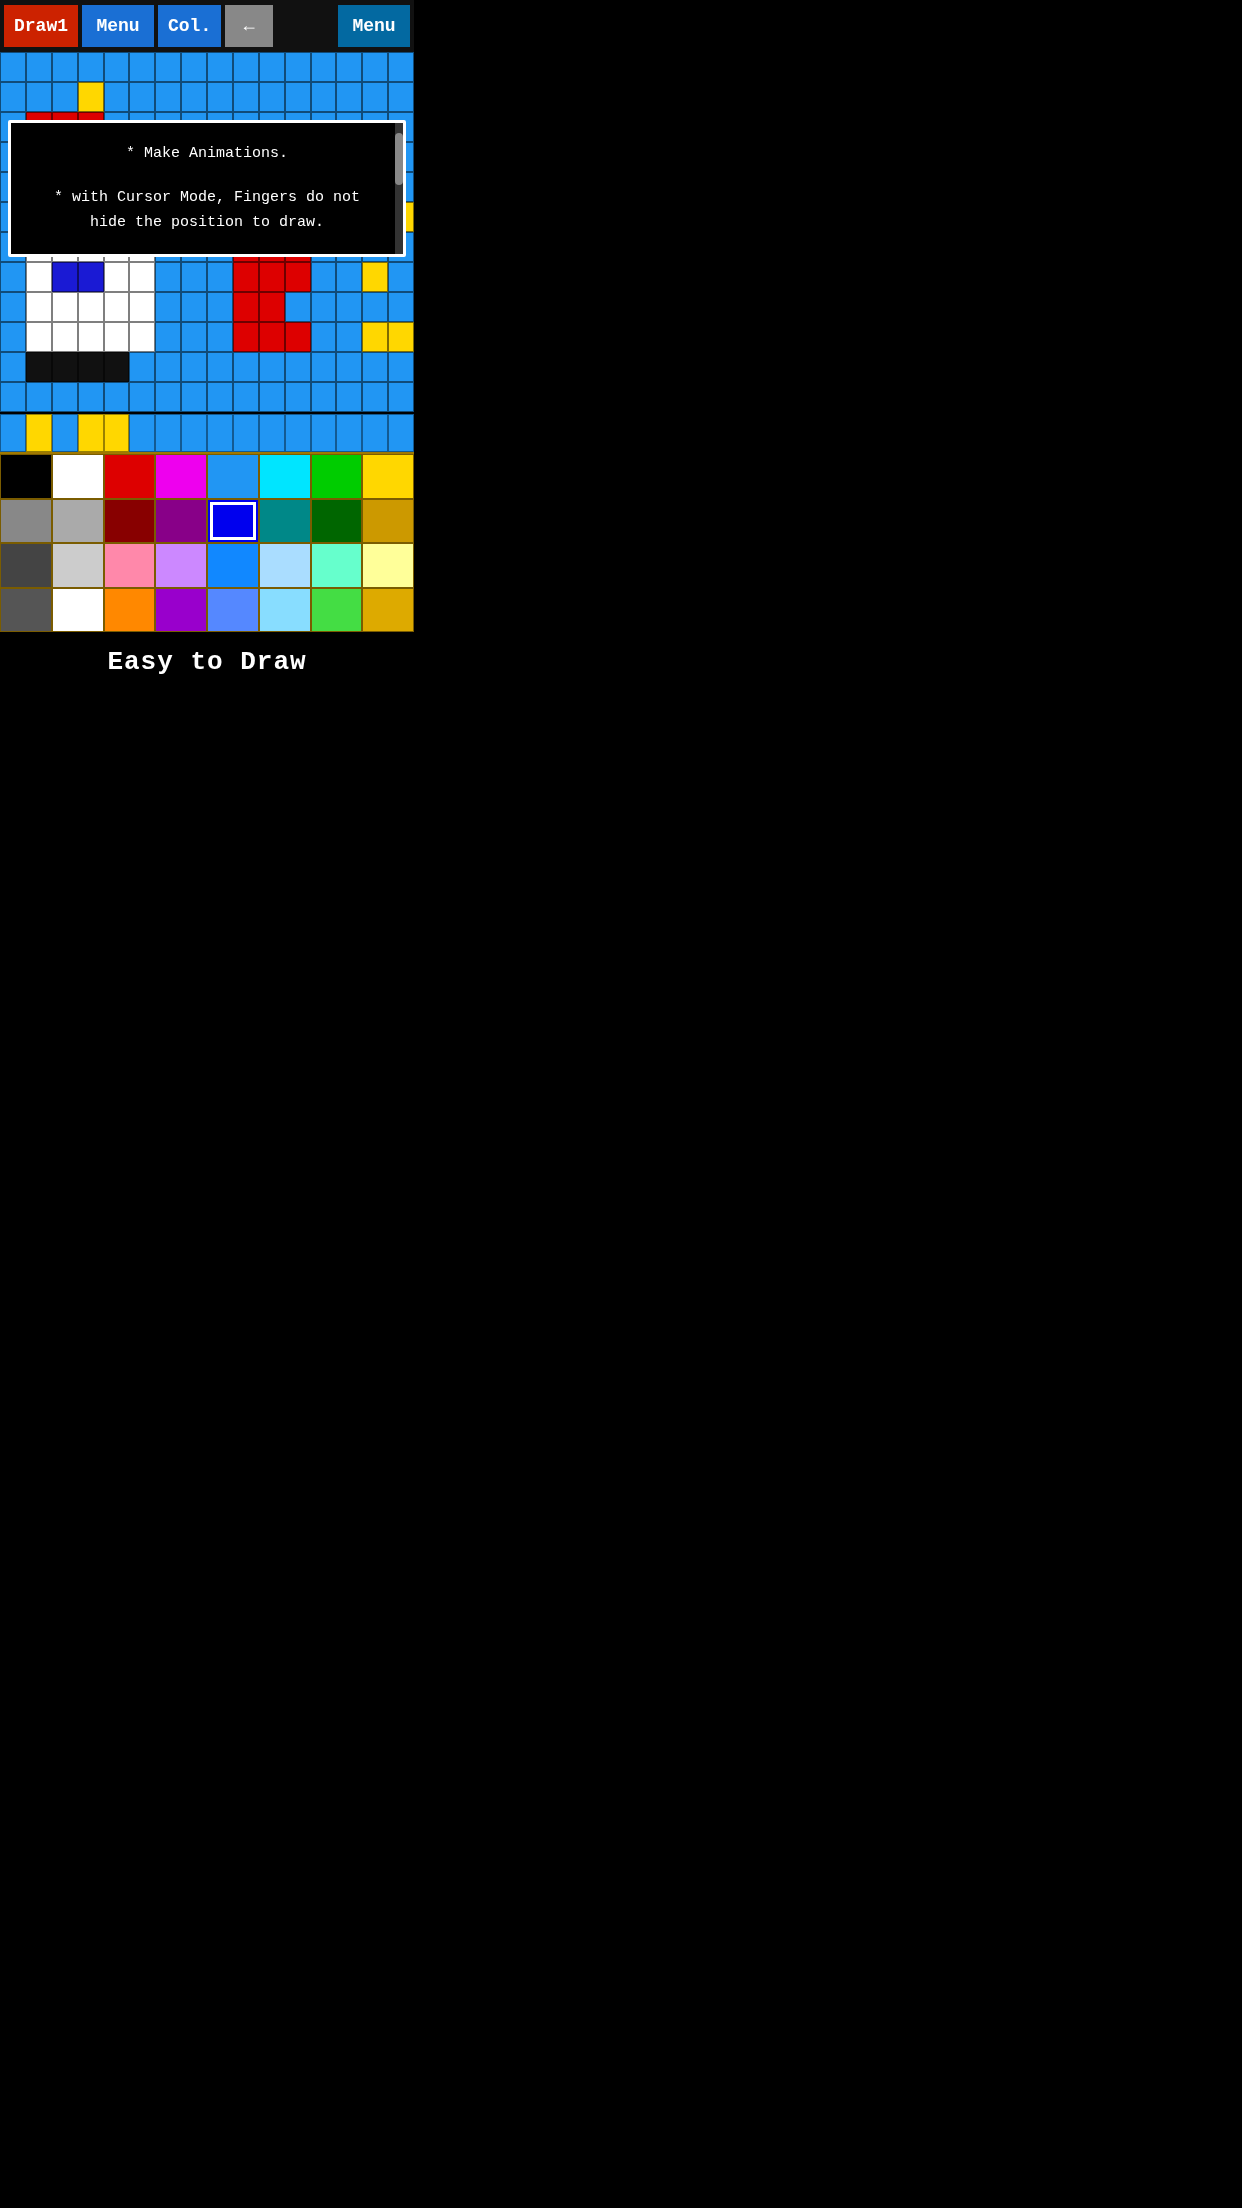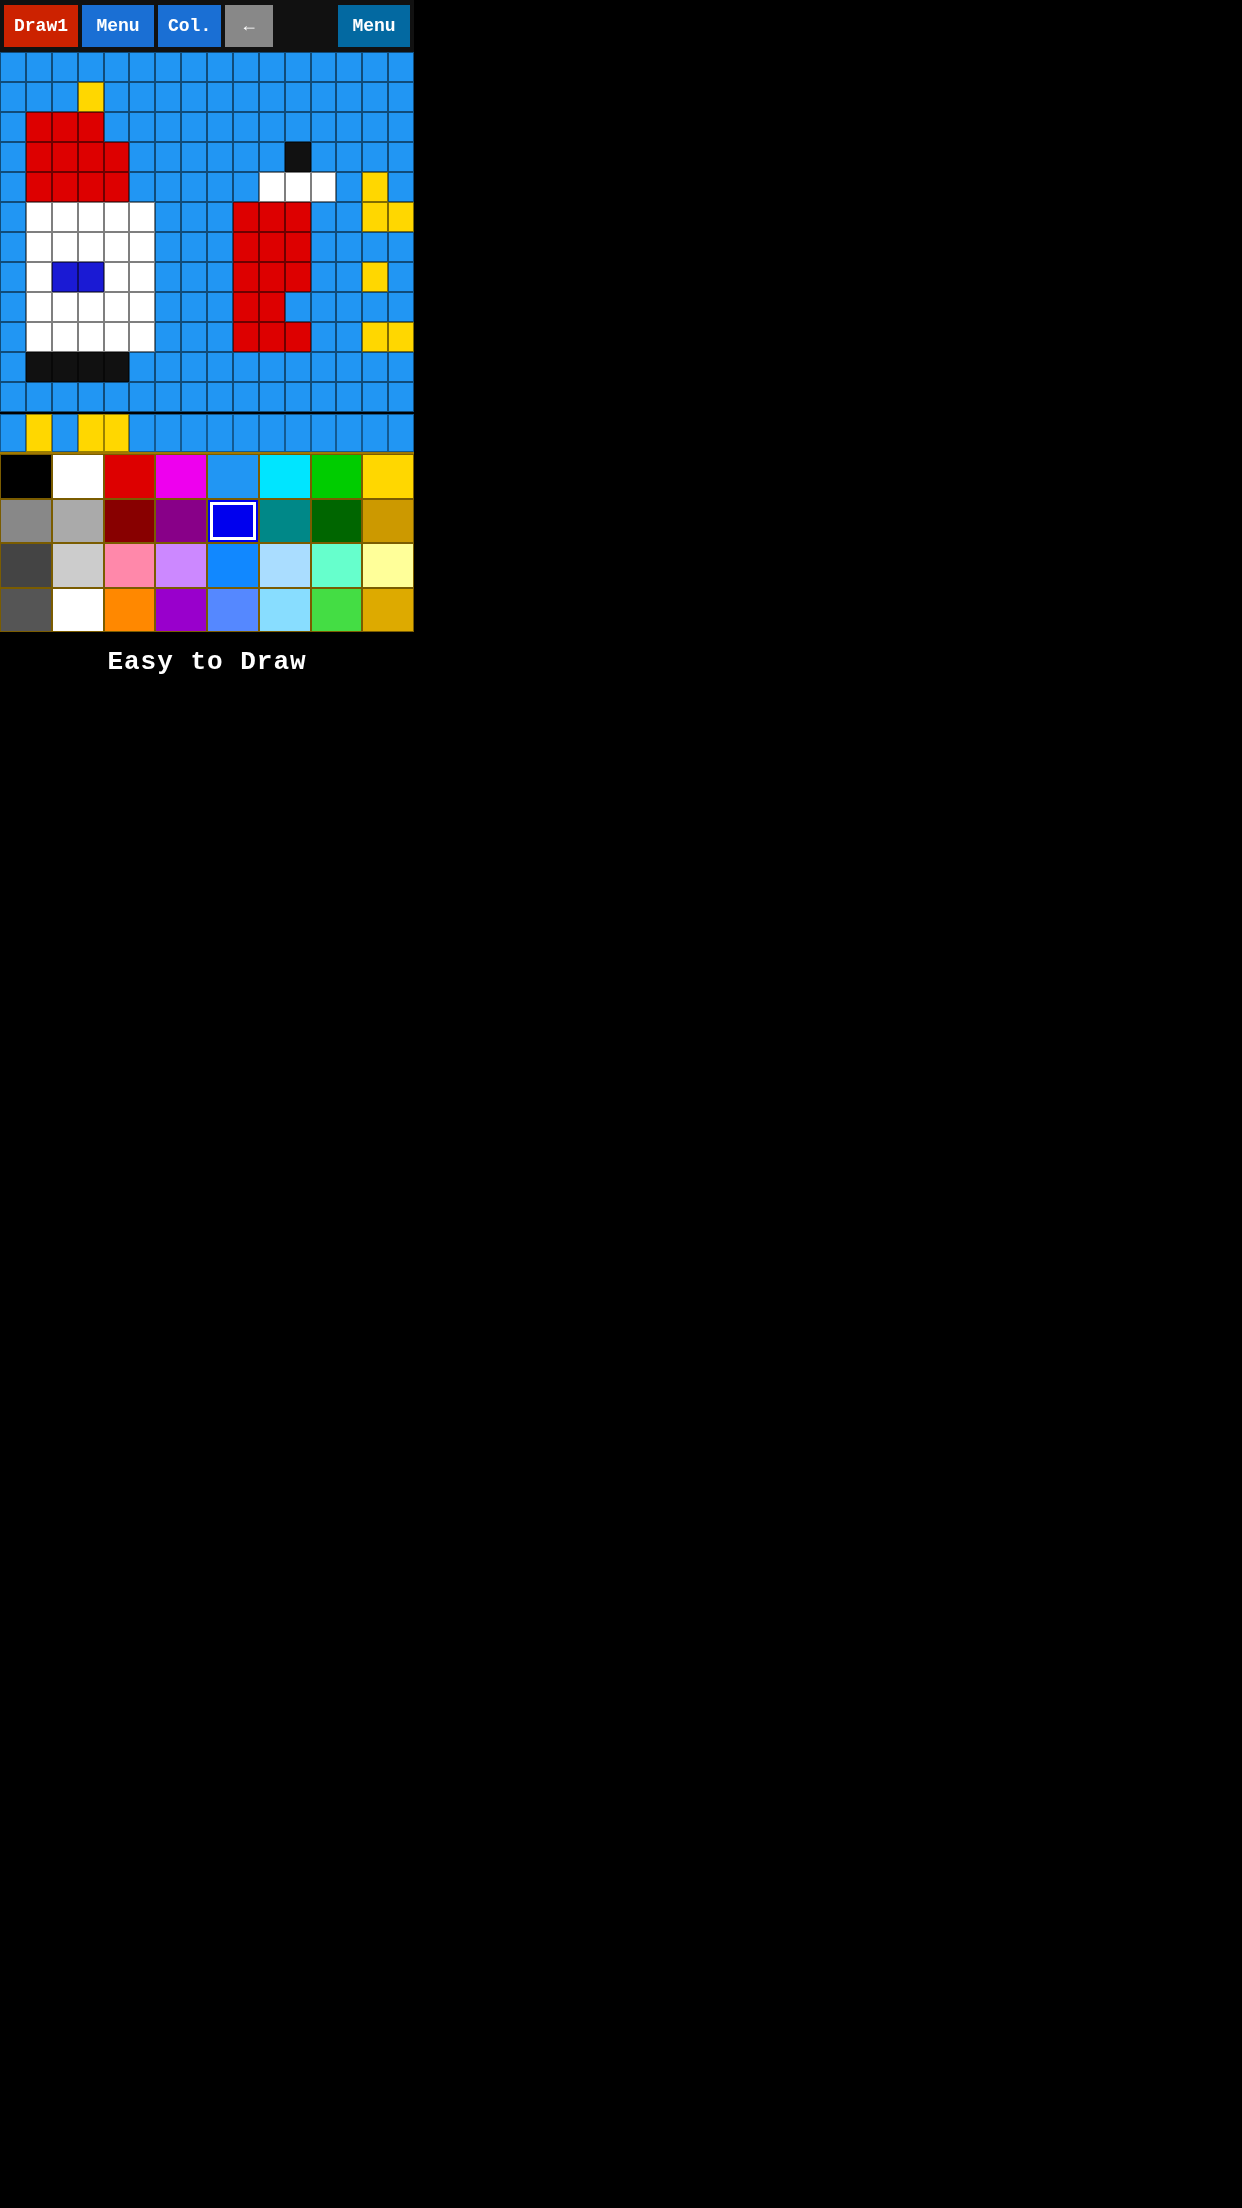--- a/index.html
+++ b/index.html
@@ -350,20 +350,29 @@
       <div class="cell" style="background: rgb(33, 150, 243);"></div>
       <div class="cell" style="background: rgb(33, 150, 243);"></div>
       <div class="cell" style="background: rgb(33, 150, 243);"></div>
       <div class="cell" style="background: rgb(33, 150, 243);"></div>
       <div class="cell" style="background: rgb(33, 150, 243);"></div>
       <div class="cell" style="background: rgb(33, 150, 243);"></div>
       <div class="cell" style="background: rgb(33, 150, 243);"></div>
       <div class="cell" style="background: rgb(33, 150, 243);"></div>
     </div>
 
+  <div id="info-box">
+    <div id="info-scrollbar">
+      <div id="info-scrollbar-thumb"></div>
+    </div>
+    <p>* Make Animations.</p>
+    <br>
+    <p>* with Cursor Mode, Fingers do not</p>
+    <p>  hide the position to draw.</p>
+  </div>
 </div>
 
 <div id="palette-row">
     <div class="palette-row-cell" style="background: rgb(33, 150, 243);"></div>
     <div class="palette-row-cell" style="background: rgb(255, 215, 0);"></div>
     <div class="palette-row-cell" style="background: rgb(33, 150, 243);"></div>
     <div class="palette-row-cell" style="background: rgb(255, 215, 0);"></div>
     <div class="palette-row-cell" style="background: rgb(255, 215, 0);"></div>
     <div class="palette-row-cell" style="background: rgb(33, 150, 243);"></div>
     <div class="palette-row-cell" style="background: rgb(33, 150, 243);"></div>

